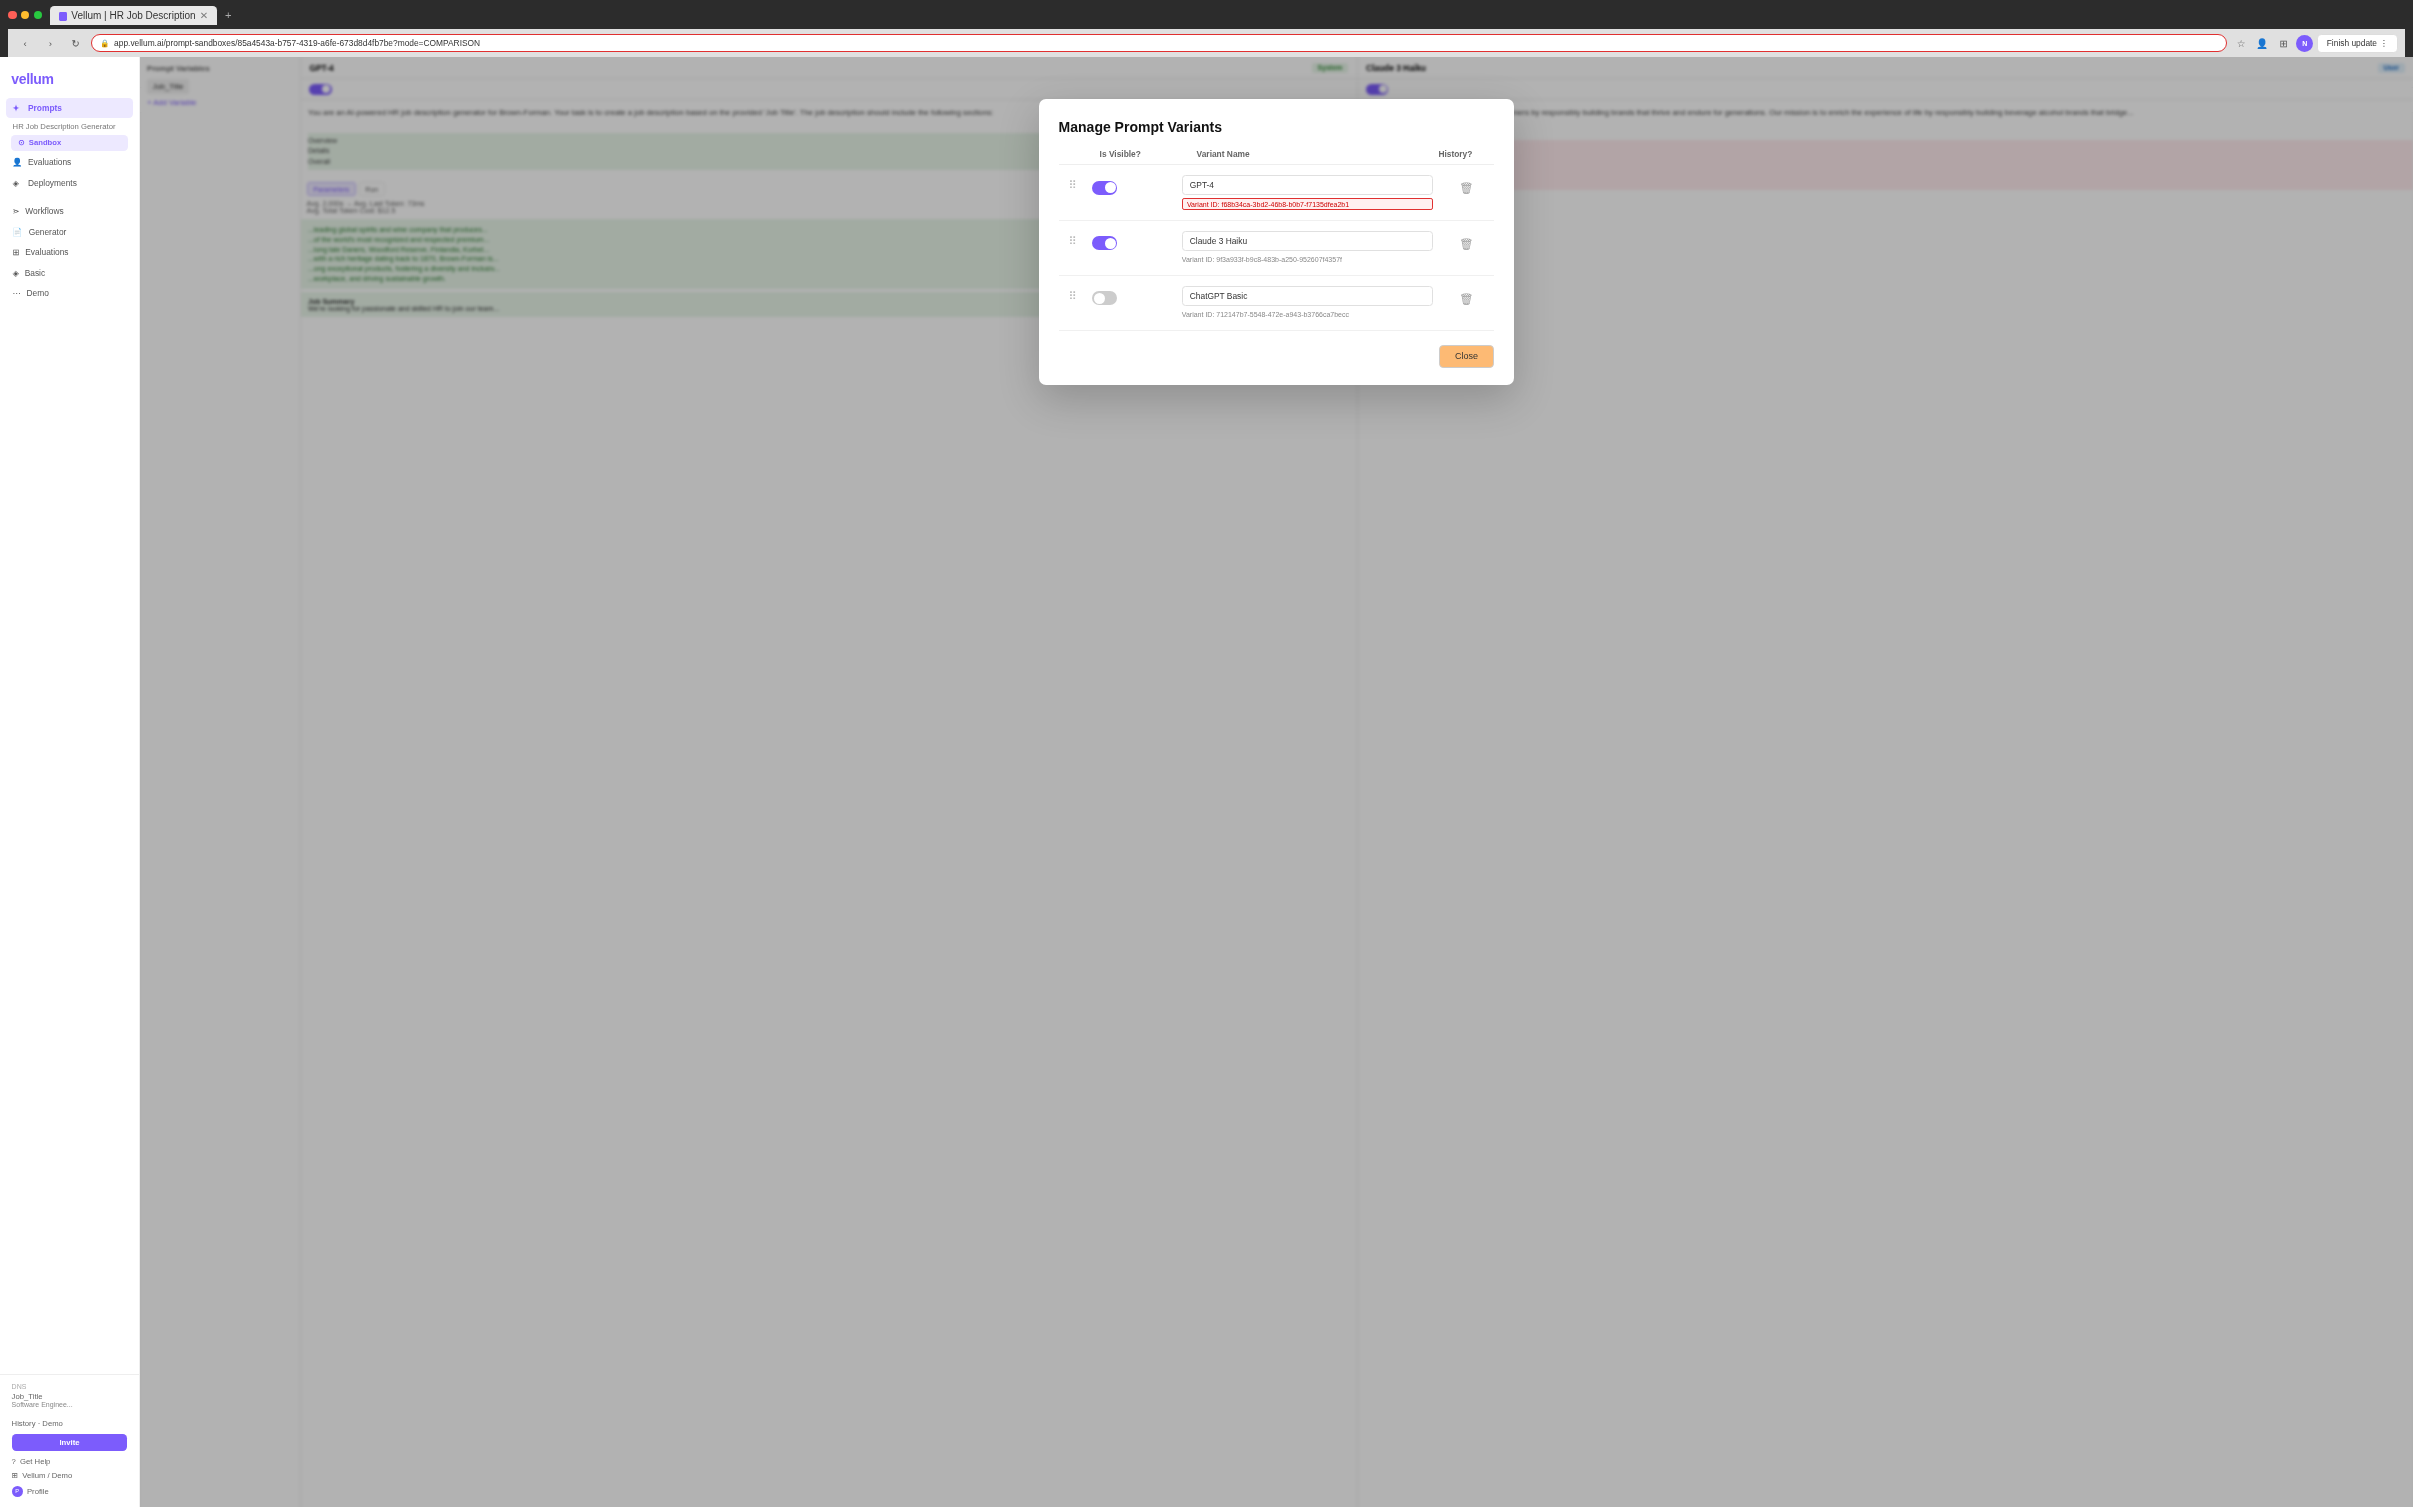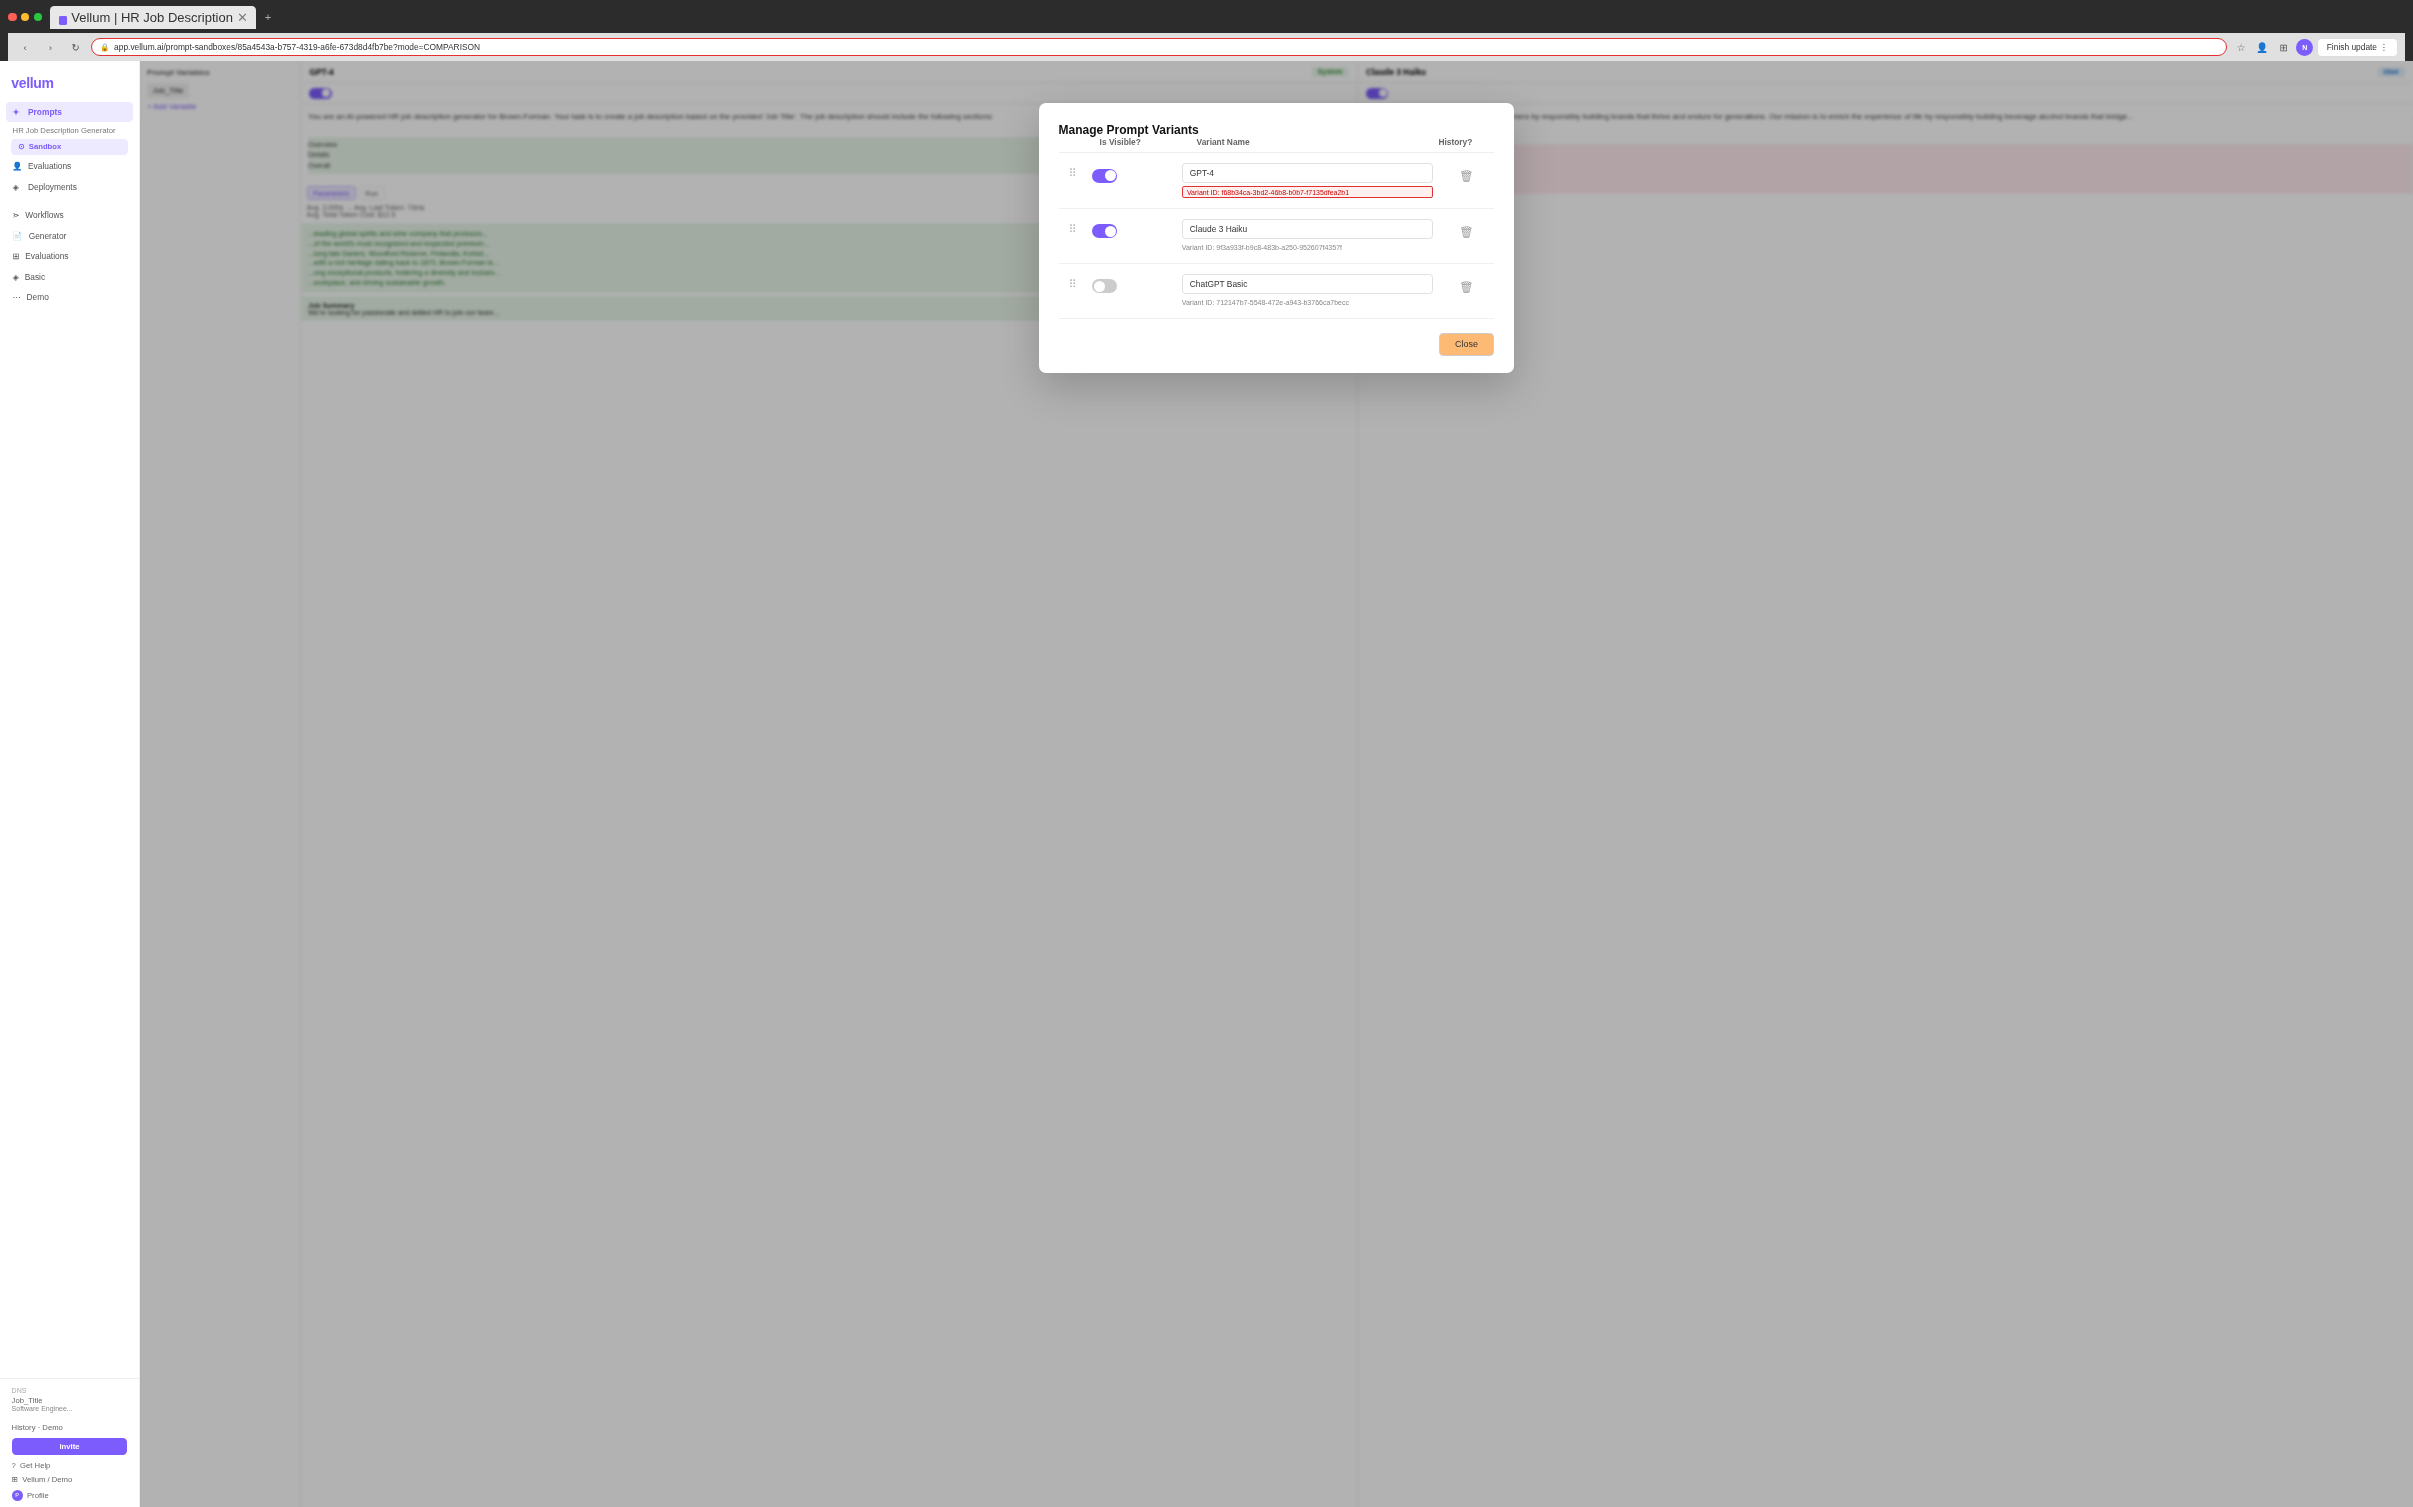--- a/index.html
+++ b/index.html
@@ -23,21 +23,21 @@
     }
     .traffic-light {
       width: 8.4px; height: 8.4px; border-radius: 50%;
     }
     .tl-red { background: #ff5f57; }
     .tl-yellow { background: #febc2e; }
     .tl-green { background: #28c840; }
     .browser-tab {
       background: #3c3c3c;
       color: #ccc;
-      font-size: 13px;
+      font-size: 10px;
       padding: 4.2px 8.4px;
       border-radius: 4.2px 4.2px 0 0;
       display: flex; align-items: flex-end; gap: 4.2px;
       min-width: 126px;
     }
     .browser-tab.active { background: #e8e8e8; color: #333; }
     .tab-favicon { width: 8.4px; height: 8.4px; background: #7c5cfc; border-radius: 1.4px; flex-shrink: 0; }
     .tab-close { margin-left: auto; opacity: 0.6; cursor: pointer; }
     .tab-new { color: #aaa; font-size: 11.2px; padding: 2.8px 5.6px; cursor: pointer; }
 
@@ -270,23 +270,24 @@
       padding-top: 42px;
     }
     .modal {
       background: white;
       border-radius: 7px;
       padding: 19.6px 19.6px 17px;
       width: 475px;
       box-shadow: 0 14px 42px rgba(0,0,0,0.2);
     }
     .modal-title {
-      font-size: 12px;
+      font-size: 14px;
       font-weight: 700;
       color: #111;
+      margin-bottom: 14px;
     }
     .modal-table-header {
       display: grid;
       grid-template-columns: 28px 84px 1fr 56px;
       gap: 13px;
       padding: 0 0 5.6px 0;
       border-bottom: 0.7px solid #eee;
       font-size: 8.4px;
       color: #666;
       font-weight: 600;

